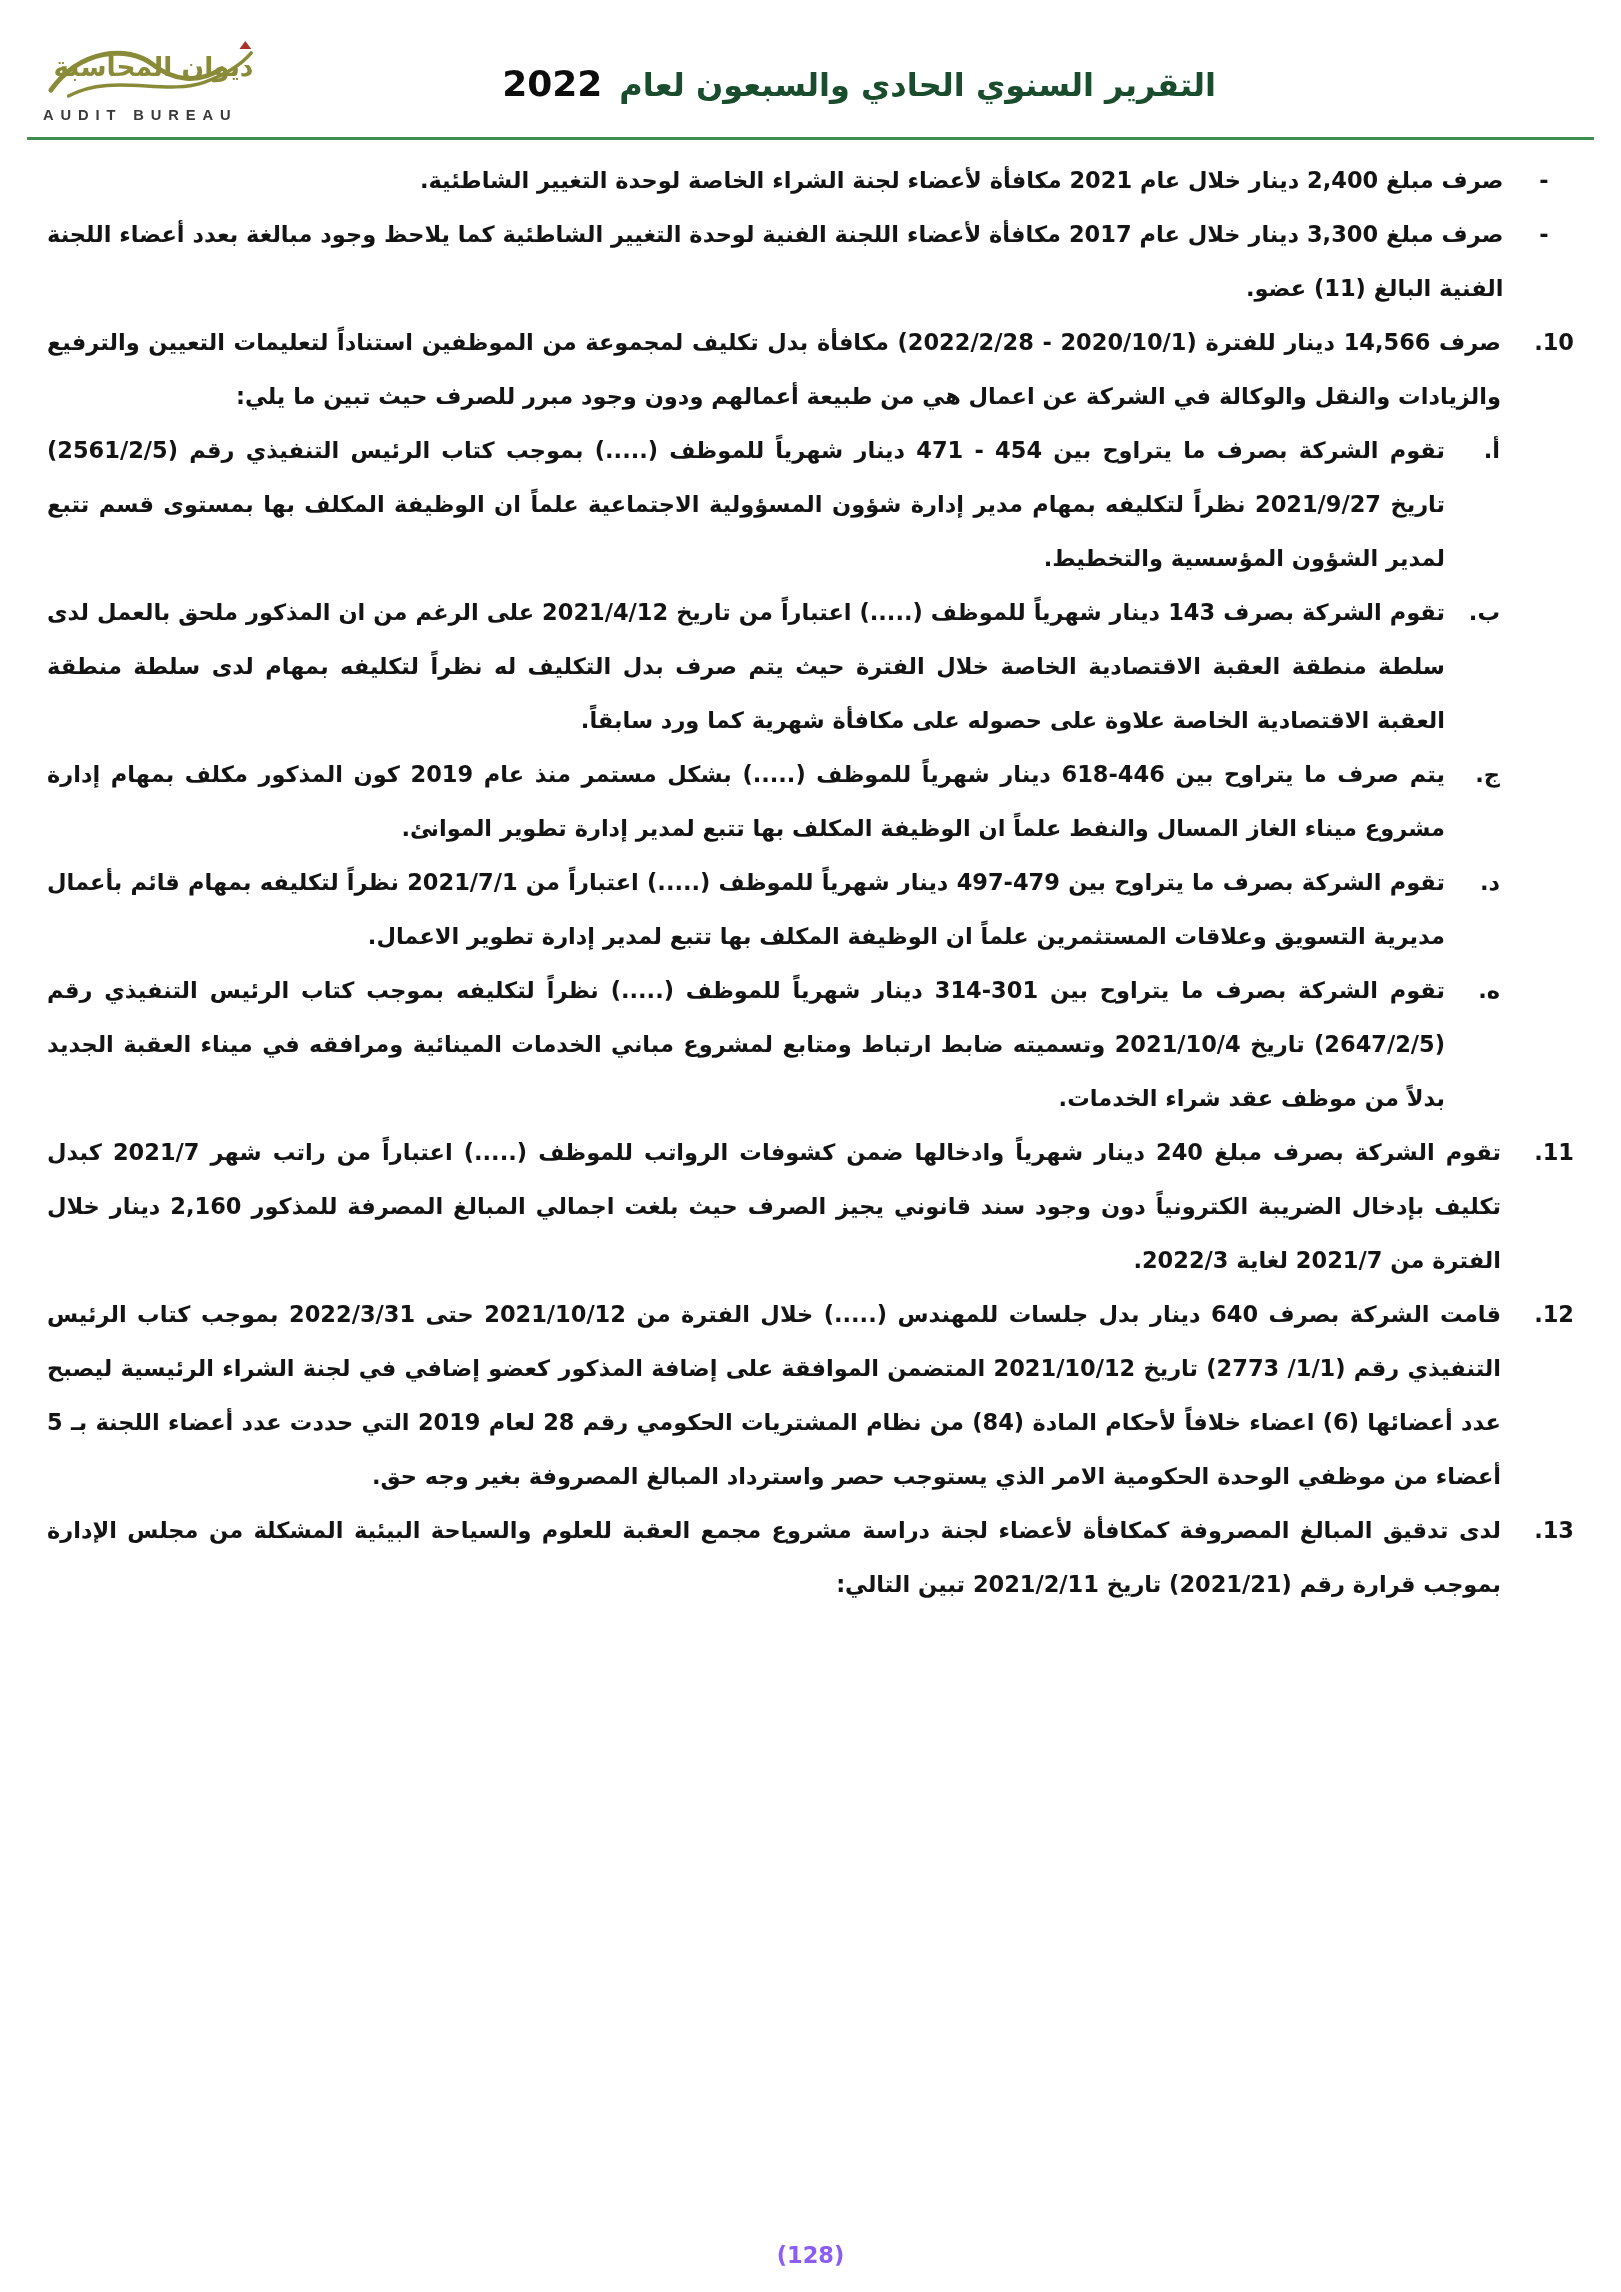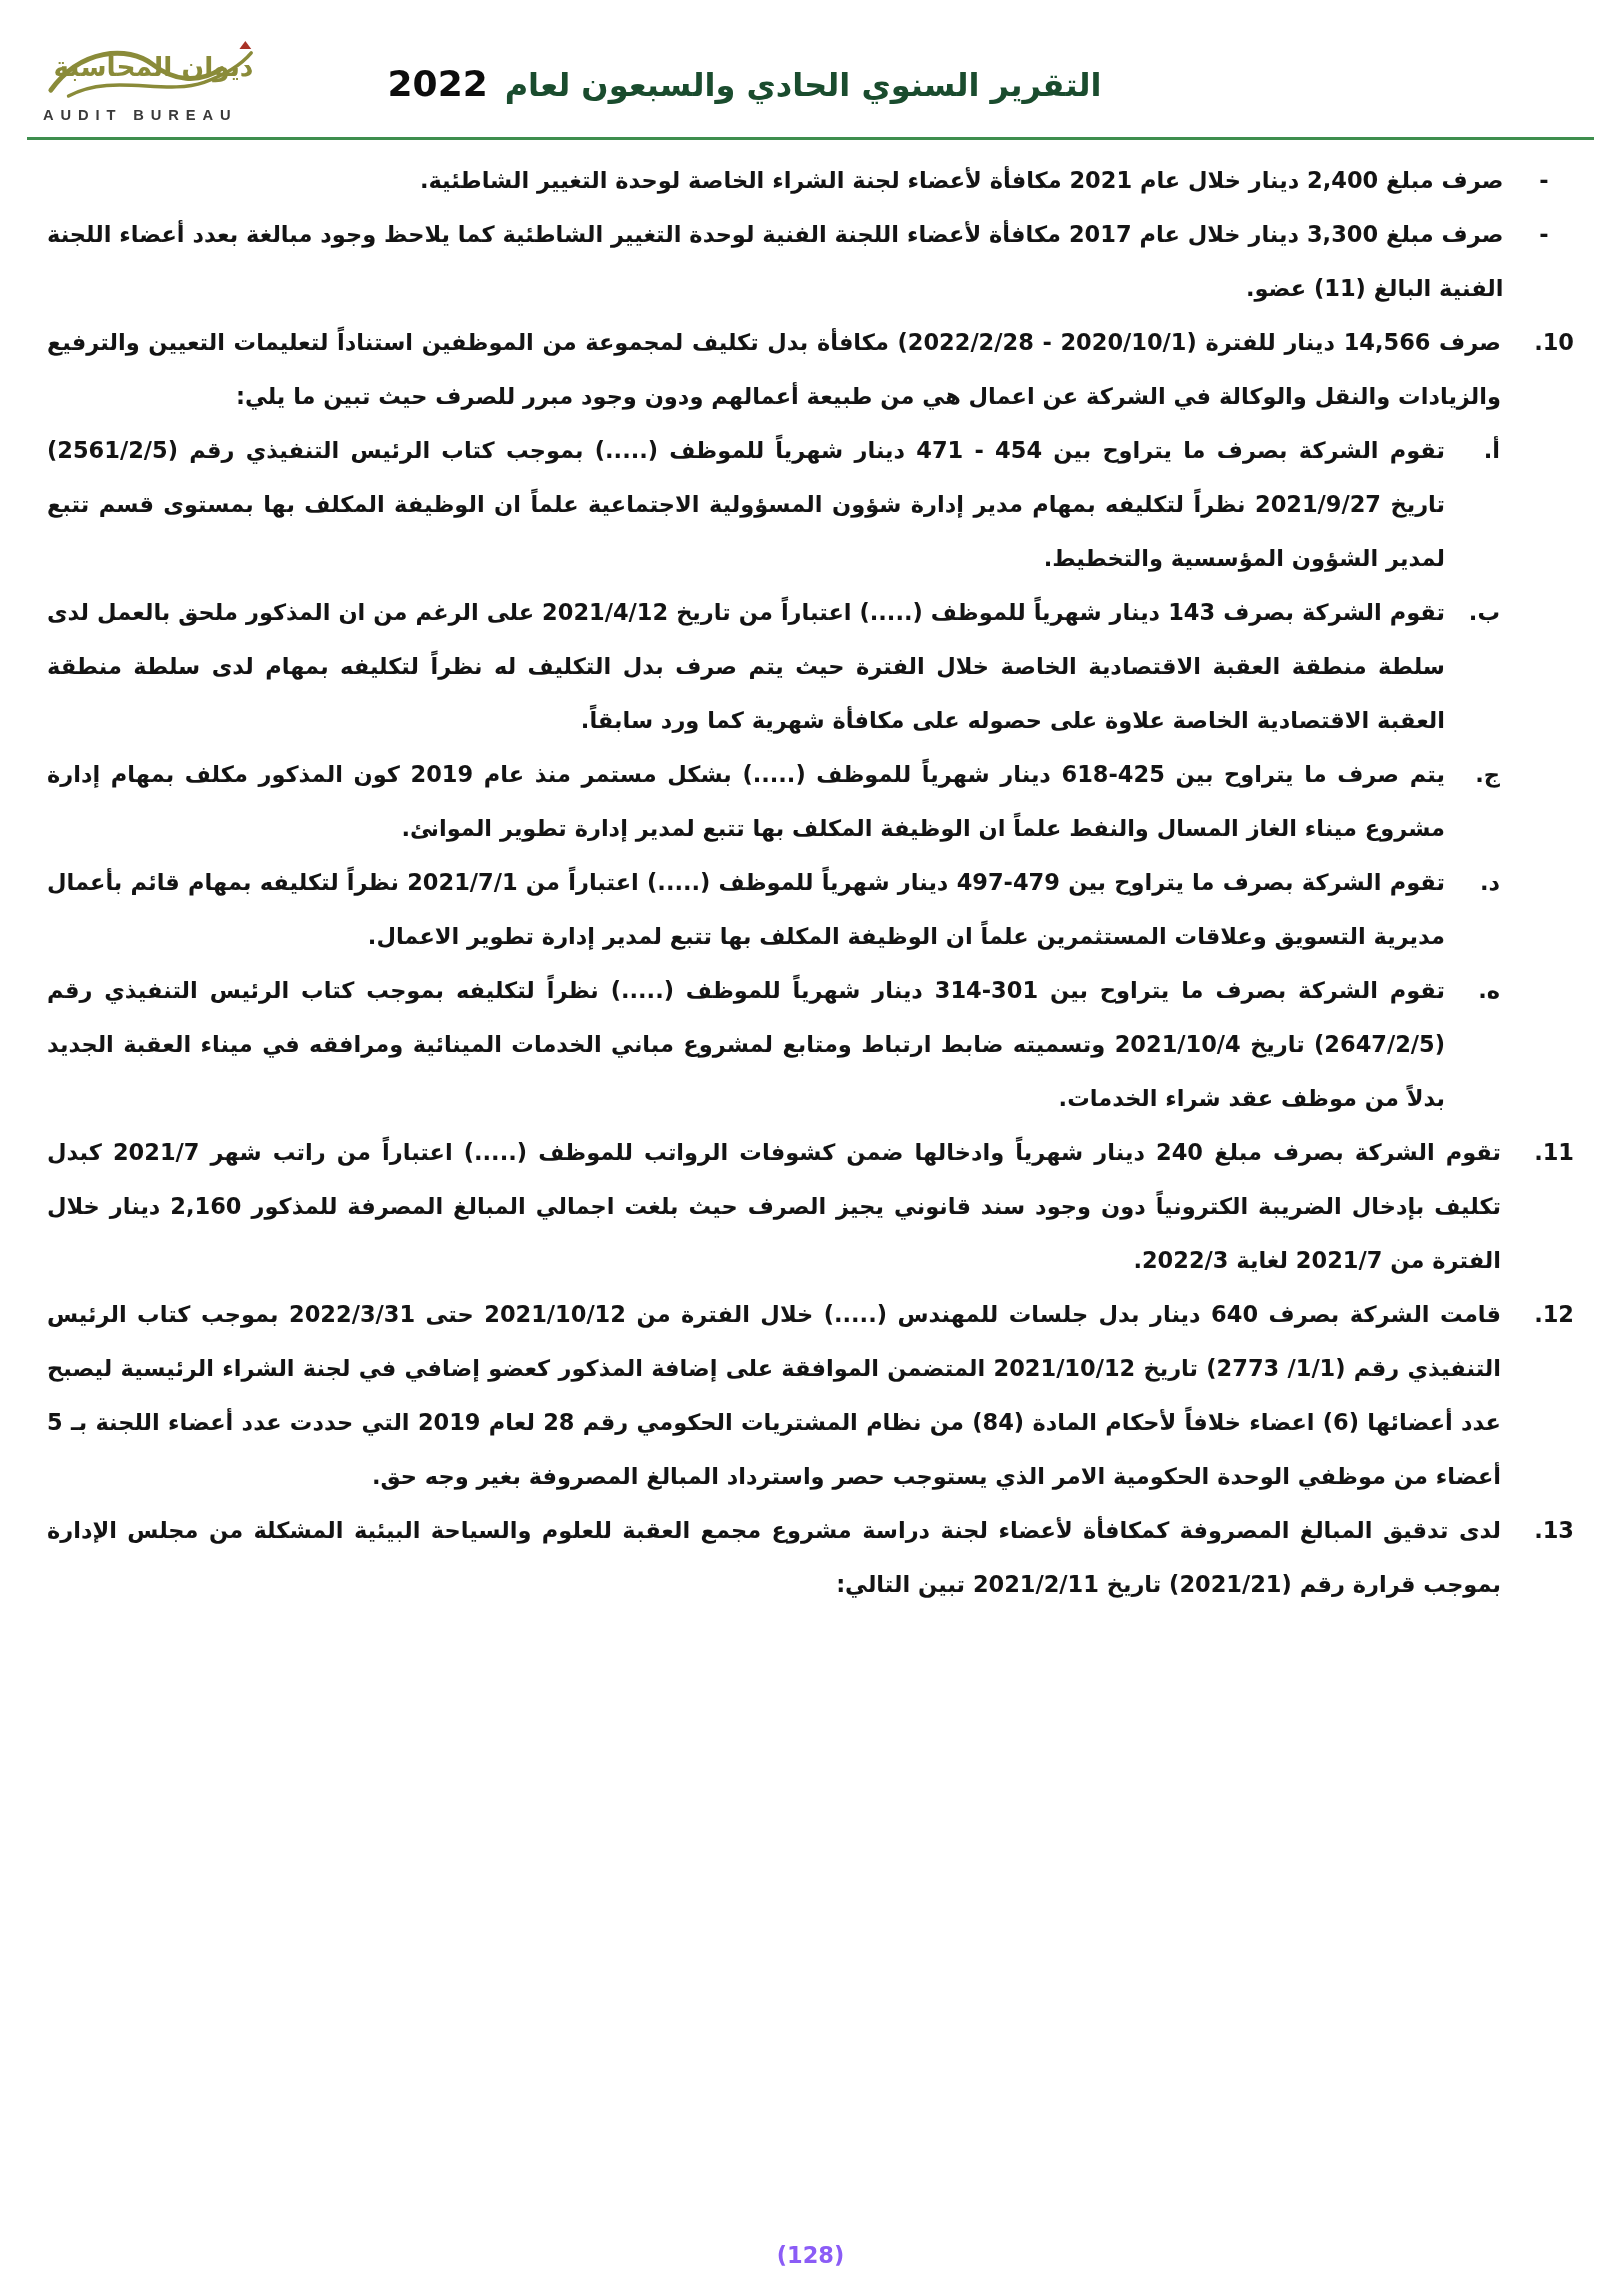--- a/index.html
+++ b/index.html
@@ -41,21 +41,21 @@
   .logo-en {
     letter-spacing: 6.9px;
     font-size: 14.7px;
     color: #3a3a3a;
     font-family: "Liberation Sans", sans-serif;
     font-weight: 600;
   }
   .title-wrap {
     flex: 1 1 auto;
     direction: rtl;
-    text-align: center;
+    text-align: right;
     white-space: nowrap;
     padding-top: 5.9px;
   }
   .title-main {
     color: #1a4c2e;
     font-size: 32px;
     font-weight: 800;
   }
   .title-year {
     color: #0d0d0d;
@@ -153,21 +153,21 @@
       <p class="text">تقوم الشركة بصرف ما يتراوح بين 454 - 471 دينار شهرياً للموظف (.....) بموجب كتاب الرئيس التنفيذي رقم (2561/2/5) تاريخ 2021/9/27 نظراً لتكليفه بمهام مدير إدارة شؤون المسؤولية الاجتماعية علماً ان الوظيفة المكلف بها بمستوى قسم تتبع لمدير الشؤون المؤسسية والتخطيط.</p>
     </div>
 
     <div class="row sub">
       <span class="marker">ب.</span>
       <p class="text">تقوم الشركة بصرف 143 دينار شهرياً للموظف (.....) اعتباراً من تاريخ 2021/4/12 على الرغم من ان المذكور ملحق بالعمل لدى سلطة منطقة العقبة الاقتصادية الخاصة خلال الفترة حيث يتم صرف بدل التكليف له نظراً لتكليفه بمهام لدى سلطة منطقة العقبة الاقتصادية الخاصة علاوة على حصوله على مكافأة شهرية كما ورد سابقاً.</p>
     </div>
 
     <div class="row sub">
       <span class="marker">ج.</span>
-      <p class="text">يتم صرف ما يتراوح بين 425-618 دينار شهرياً للموظف (.....) بشكل مستمر منذ عام 2019 كون المذكور مكلف بمهام إدارة مشروع ميناء الغاز المسال والنفط علماً ان الوظيفة المكلف بها تتبع لمدير إدارة تطوير الموانئ.</p>
+      <p class="text">يتم صرف ما يتراوح بين 446-618 دينار شهرياً للموظف (.....) بشكل مستمر منذ عام 2019 كون المذكور مكلف بمهام إدارة مشروع ميناء الغاز المسال والنفط علماً ان الوظيفة المكلف بها تتبع لمدير إدارة تطوير الموانئ.</p>
     </div>
 
     <div class="row sub">
       <span class="marker">د.</span>
       <p class="text">تقوم الشركة بصرف ما يتراوح بين 479-497 دينار شهرياً للموظف (.....) اعتباراً من 2021/7/1 نظراً لتكليفه بمهام قائم بأعمال مديرية التسويق وعلاقات المستثمرين علماً ان الوظيفة المكلف بها تتبع لمدير إدارة تطوير الاعمال.</p>
     </div>
 
     <div class="row sub">
       <span class="marker">ه.</span>
       <p class="text">تقوم الشركة بصرف ما يتراوح بين 301-314 دينار شهرياً للموظف (.....) نظراً لتكليفه بموجب كتاب الرئيس التنفيذي رقم (2647/2/5) تاريخ 2021/10/4 وتسميته ضابط ارتباط ومتابع لمشروع مباني الخدمات المينائية ومرافقه في ميناء العقبة الجديد بدلاً من موظف عقد شراء الخدمات.</p>

